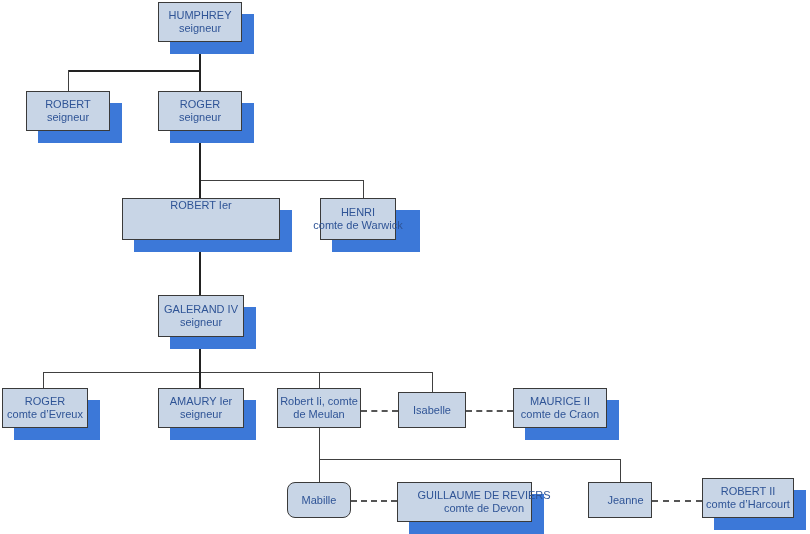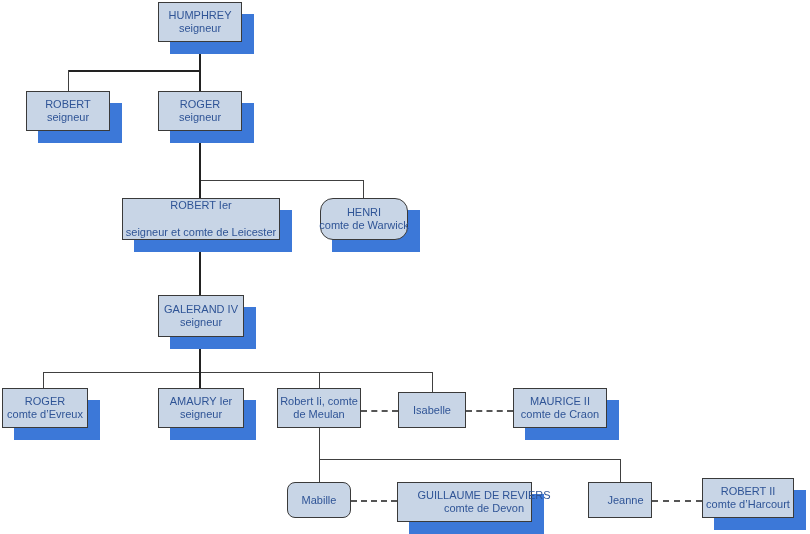--- a/index.html
+++ b/index.html
@@ -95,24 +95,23 @@
         <div class="l2">seigneur</div>
       </div>
       <div class="shadow" style="left: 170px; top: 103px; width: 84px; height: 40px;"></div>
       <div class="node" style="left: 158px; top: 91px; width: 84px; height: 40px;">
         <div class="l1">ROGER</div>
         <div class="l2">seigneur</div>
       </div>
       <div class="shadow" style="left: 134px; top: 210px; width: 158px; height: 42px;"></div>
       <div class="node" style="left: 122px; top: 198px; width: 158px; height: 42px; justify-content: space-between;">
         <div class="l1">ROBERT Ier</div>
-        <div class="l2">seigneur et comte de Leicester</div>
       </div>
       <div class="shadow" style="left: 332px; top: 210px; width: 88px; height: 42px;"></div>
-      <div class="node" style="left: 320px; top: 198px; width: 88px; height: 42px; border-radius: 13px;">
+      <div class="node" style="left: 320px; top: 198px; width: 76px; height: 42px;">
         <div class="l1">HENRI</div>
         <div class="l2">comte de Warwick</div>
       </div>
       <div class="shadow" style="left: 170px; top: 307px; width: 86px; height: 42px;"></div>
       <div class="node" style="left: 158px; top: 295px; width: 86px; height: 42px;">
         <div class="l1">GALERAND IV</div>
         <div class="l2">seigneur</div>
       </div>
       <div class="shadow" style="left: 14px; top: 400px; width: 86px; height: 40px;"></div>
       <div class="node" style="left: 2px; top: 388px; width: 86px; height: 40px;">

